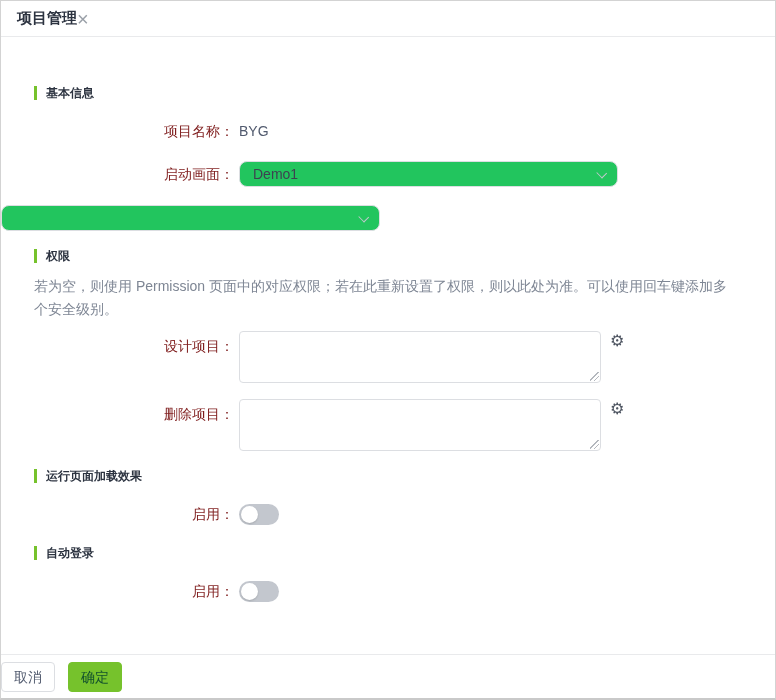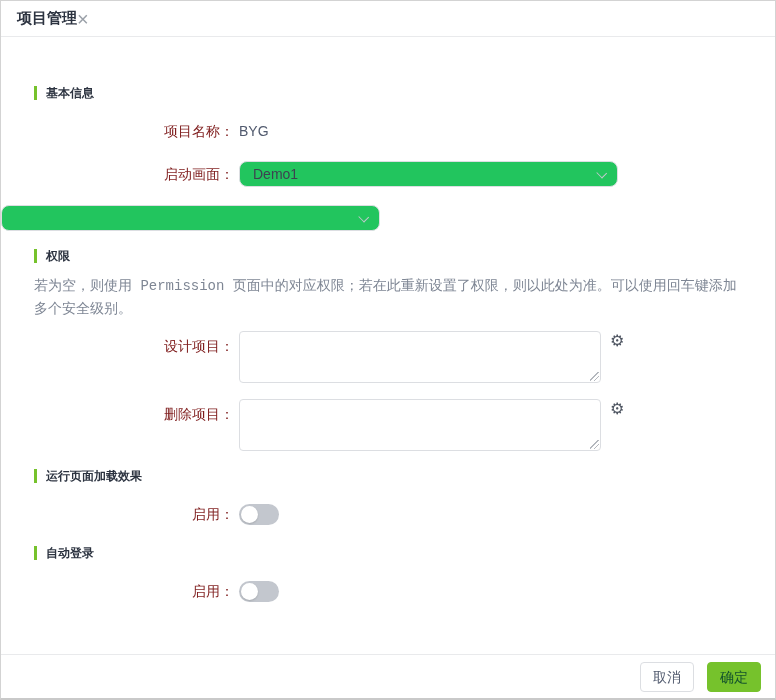--- a/index.html
+++ b/index.html
@@ -148,21 +148,20 @@
     color: #4f5662;
     cursor: pointer;
     font-family: "DejaVu Sans", sans-serif;
   }
   .desc {
     margin-left: 33px;
     width: 707px;
     line-height: 23px;
     color: #7e8694;
     font-size: 14px;
-    font-family: Liberation Mono, monospace;
   }
   .toggle {
     position: relative;
     width: 40px;
     height: 21px;
     border-radius: 11px;
     background: #c3c7ce;
     cursor: pointer;
     flex: none;
   }
@@ -179,21 +178,21 @@
   
   .dialog-footer {
     position: absolute;
     left: 0;
     right: 0;
     bottom: 0;
     height: 44px;
     border-top: 1px solid #e9eaec;
     display: flex;
     align-items: center;
-    justify-content: flex-end;
+    justify-content: flex-start;
     padding-right: 14px;
     gap: 13px;
     background: #fff;
   }
   .btn {
     height: 30px;
     line-height: 28px;
     padding: 0 12px;
     border-radius: 4px;
     font-size: 14px;

